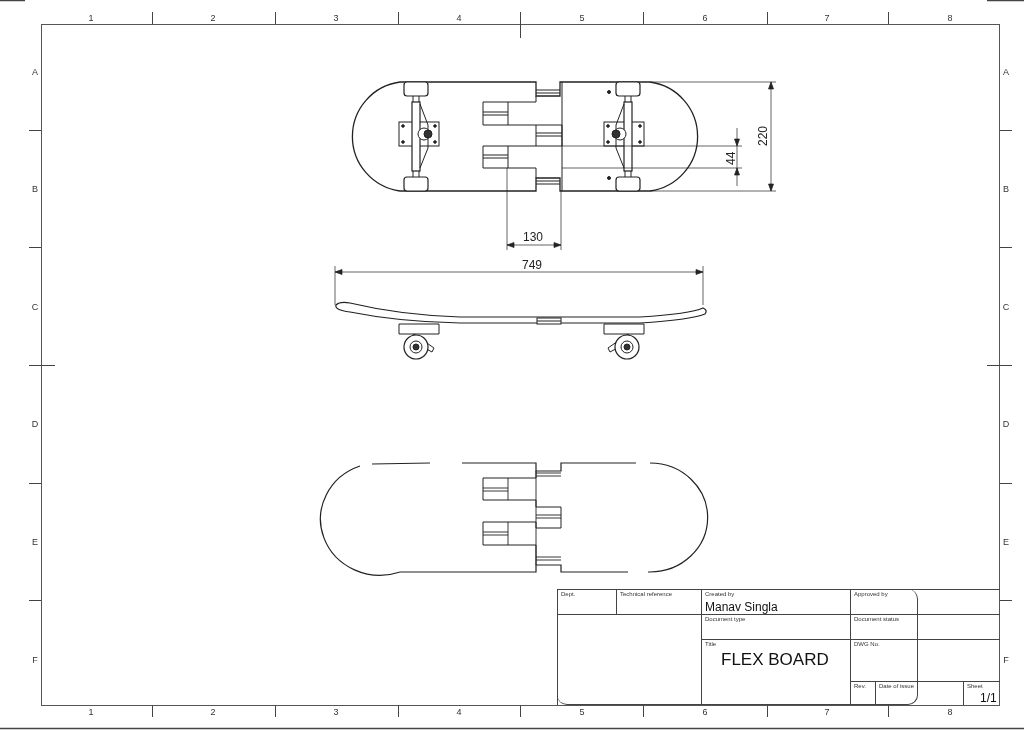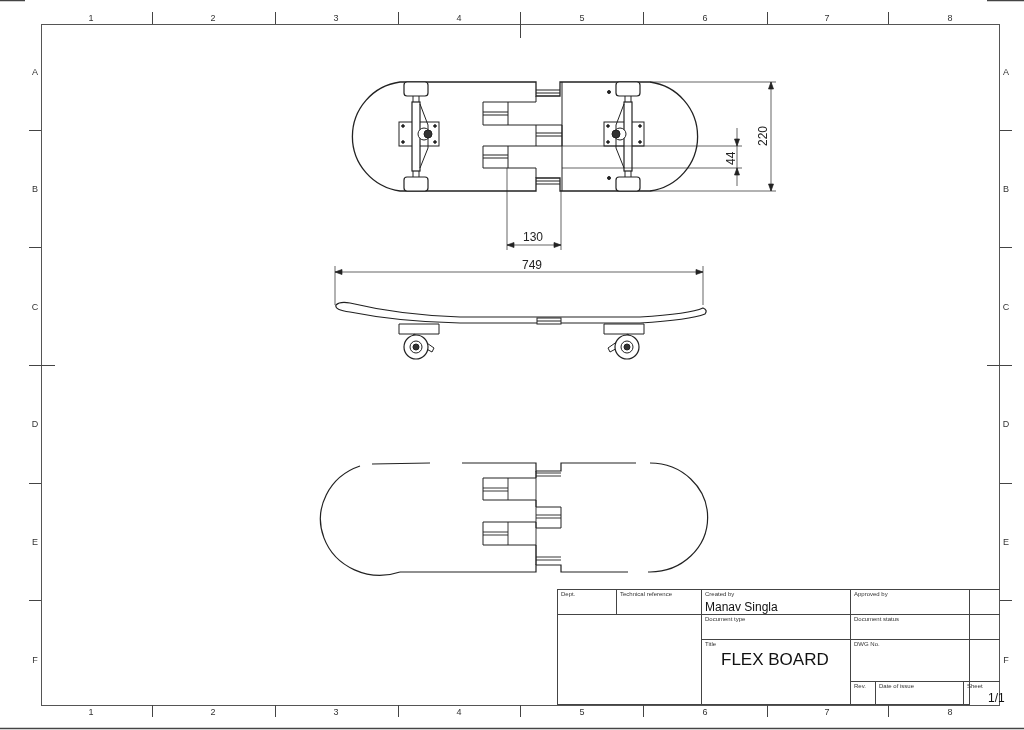--- a/index.html
+++ b/index.html
@@ -1,20 +1,20 @@
 <!DOCTYPE html>
 <html><head>
 <meta charset="utf-8">
 <style>
   html,body{margin:0;padding:0;background:#fff;}
   body{width:1024px;height:730px;position:relative;overflow:hidden;font-family:"Liberation Sans",sans-serif;color:#222;}
   .sheet{position:absolute;left:0;top:0;width:1024px;height:730px;}
   svg{position:absolute;left:0;top:0;}
   .zlabel{position:absolute;font-size:9px;color:#333;transform:translate(-50%,-50%);}
-  .tb{position:absolute;left:557px;top:589px;width:413px;height:116px;}
+  .tb{position:absolute;left:557px;top:589px;width:361px;height:116px;border-radius:10px;}
   .cell{position:absolute;border-left:1px solid #444;border-top:1px solid #444;box-sizing:border-box;}
   .cap{position:absolute;left:3px;top:1px;font-size:6px;color:#333;}
   .val{position:absolute;left:3px;font-size:12px;color:#111;}
   .title-val{font-size:17px;margin-left:16px;}
   .dim{position:absolute;font-size:12px;color:#222;}
 </style>
 </head>
 <body>
 
 <div class="sheet">
@@ -252,16 +252,16 @@
     <span class="cap">DWG No.</span>
   </div>
   <div class="cell" style="left:293px;top:92px;width:25px;height:24px">
     <span class="cap">Rev.</span>
   </div>
   <div class="cell" style="left:318px;top:92px;width:88px;height:24px">
     <span class="cap">Date of issue</span>
   </div>
   <div class="cell" style="left:406px;top:92px;width:37px;height:24px">
     <span class="cap">Sheet</span>
-    <span class="val" style="top:9px;left:24px">1/1</span>
+    <span class="val" style="top:9px;left:16px">1/1</span>
   </div>
 </div>
 </div>
 
 </body></html>

